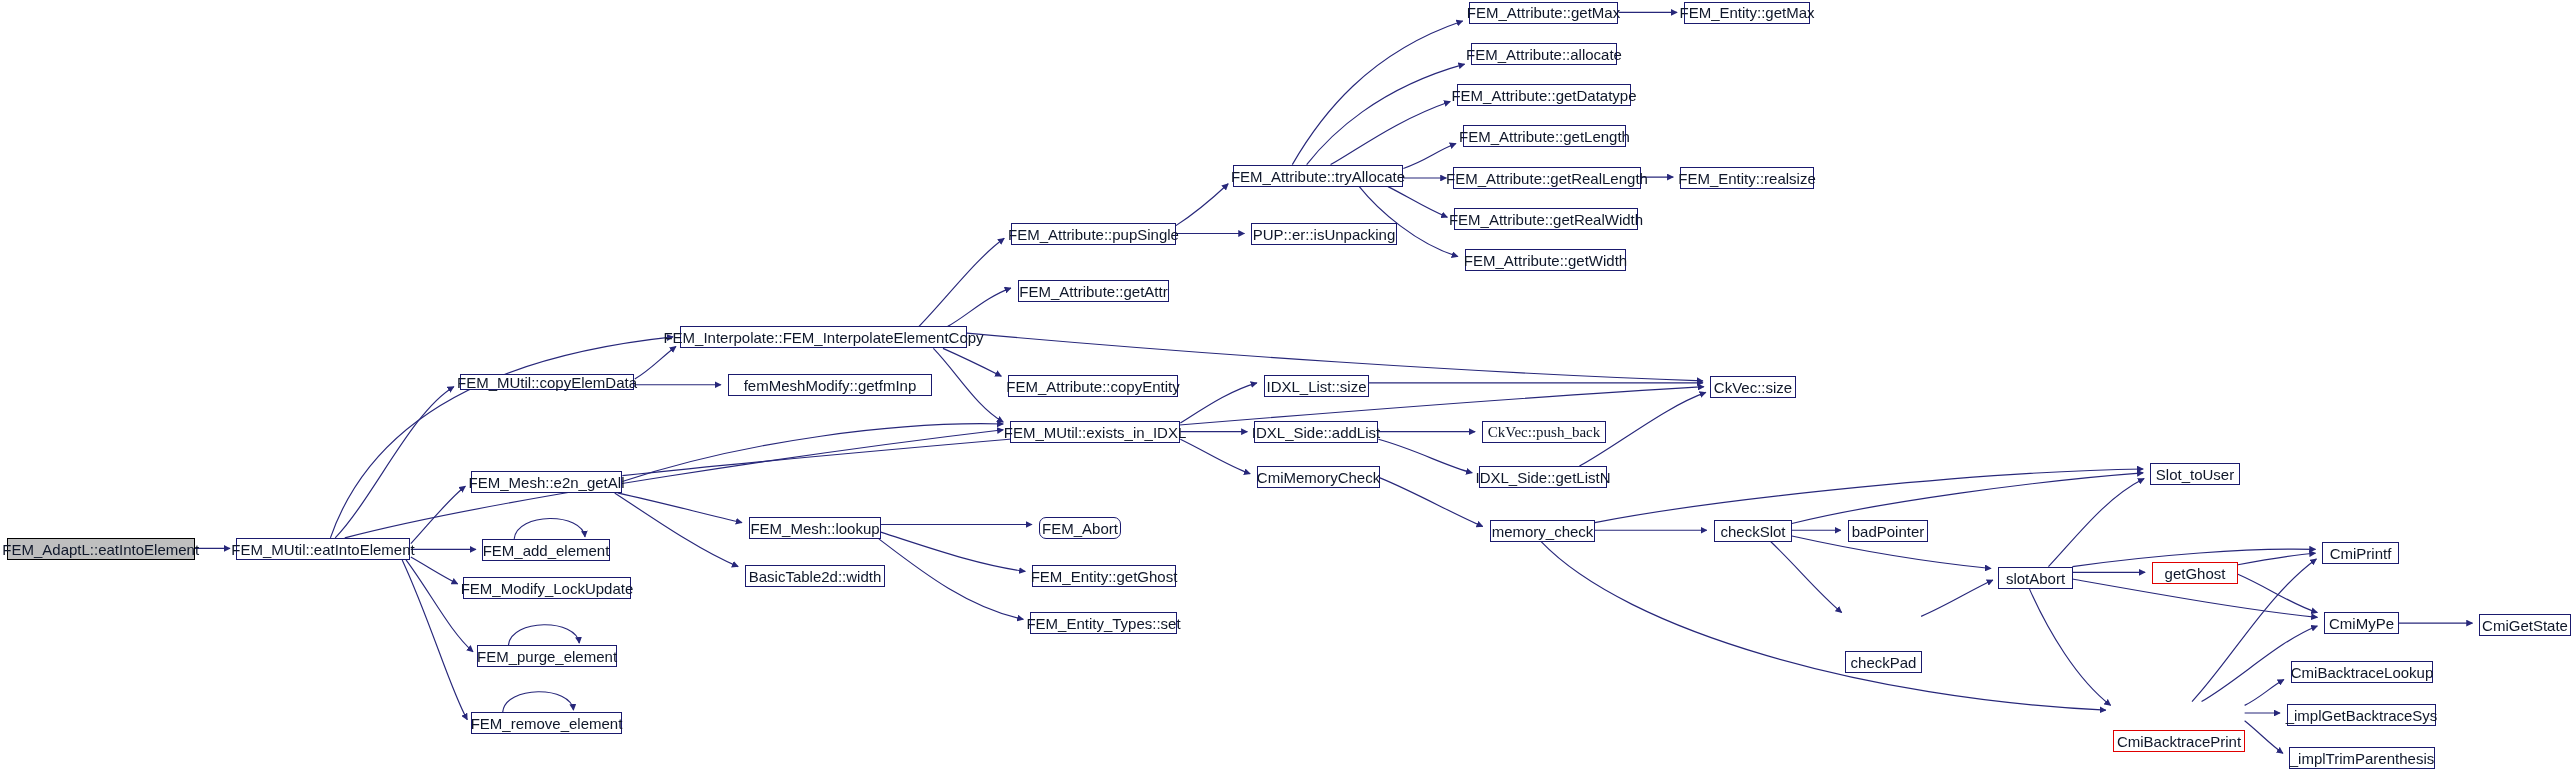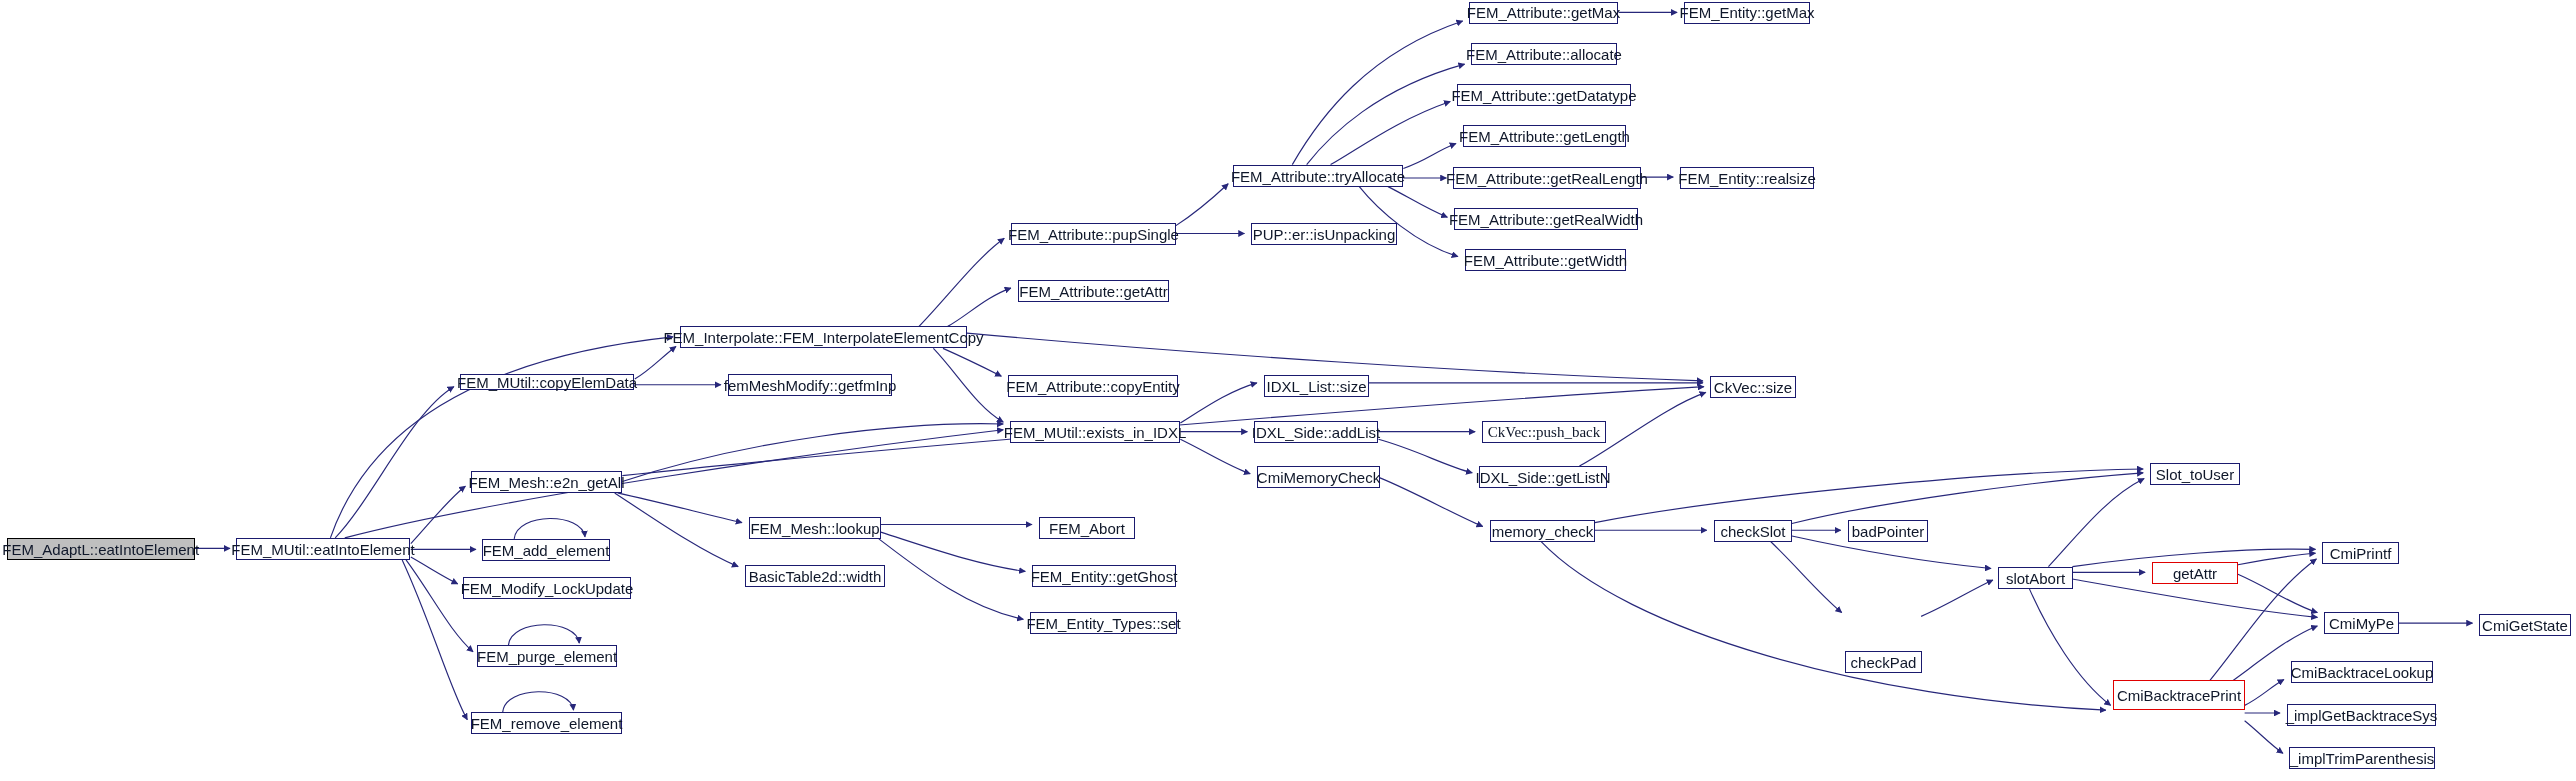--- a/index.html
+++ b/index.html
@@ -113,42 +113,42 @@
       </div>
       <div class="node" style="left: 477px; top: 645px; width: 140px; height: 22px;">
         <span>FEM_purge_element</span>
       </div>
       <div class="node" style="left: 471px; top: 712px; width: 151px; height: 22px;">
         <span>FEM_remove_element</span>
       </div>
       <div class="node" style="left: 680px; top: 326px; width: 287px; height: 22px;">
         <span>FEM_Interpolate::FEM_InterpolateElementCopy</span>
       </div>
-      <div class="node" style="left: 728px; top: 374px; width: 164px; height: 22px;">
+      <div class="node" style="left: 728px; top: 374px; width: 204px; height: 22px;">
         <span>femMeshModify::getfmInp</span>
       </div>
       <div class="node" style="left: 749px; top: 517px; width: 132px; height: 22px;">
         <span>FEM_Mesh::lookup</span>
       </div>
       <div class="node" style="left: 745px; top: 565px; width: 140px; height: 22px;">
         <span>BasicTable2d::width</span>
       </div>
       <div class="node" style="left: 1011px; top: 223px; width: 165px; height: 22px;">
         <span>FEM_Attribute::pupSingle</span>
       </div>
       <div class="node" style="left: 1018px; top: 280px; width: 151px; height: 22px;">
         <span>FEM_Attribute::getAttr</span>
       </div>
       <div class="node" style="left: 1008px; top: 375px; width: 170px; height: 22px;">
         <span>FEM_Attribute::copyEntity</span>
       </div>
       <div class="node" style="left: 1010px; top: 421px; width: 170px; height: 22px;">
         <span>FEM_MUtil::exists_in_IDXL</span>
       </div>
-      <div class="node" style="left: 1039px; top: 517px; width: 96px; height: 22px;">
+      <div class="node" style="left: 1039px; top: 517px; width: 82px; height: 22px; border-radius: 7px;">
         <span>FEM_Abort</span>
       </div>
       <div class="node" style="left: 1032px; top: 565px; width: 144px; height: 22px;">
         <span>FEM_Entity::getGhost</span>
       </div>
       <div class="node" style="left: 1030px; top: 612px; width: 147px; height: 22px;">
         <span>FEM_Entity_Types::set</span>
       </div>
       <div class="node" style="left: 1251px; top: 223px; width: 146px; height: 22px;">
         <span>PUP::er::isUnpacking</span>
@@ -213,23 +213,23 @@
       <div class="node" style="left: 1845px; top: 611px; width: 77px; height: 22px; margin-top: 40px;">
         <span>checkPad</span>
       </div>
       <div class="node" style="left: 1998px; top: 567px; width: 75px; height: 22px;">
         <span>slotAbort</span>
       </div>
       <div class="node" style="left: 2150px; top: 463px; width: 90px; height: 22px;">
         <span>Slot_toUser</span>
       </div>
       <div class="node redbox" style="left: 2152px; top: 562px; width: 86px; height: 22px;">
-        <span>getAttr</span>
-      </div>
-      <div class="node redbox" style="left: 2113px; top: 680px; width: 132px; height: 30px;">
+        <span>getGhost</span>
+      </div>
+      <div class="node redbox" style="left: 2113px; top: 730px; width: 132px; height: 22px;">
         <span>CmiBacktracePrint</span>
       </div>
       <div class="node" style="left: 2322px; top: 542px; width: 77px; height: 22px;">
         <span>CmiPrintf</span>
       </div>
       <div class="node" style="left: 2324px; top: 612px; width: 75px; height: 22px;">
         <span>CmiMyPe</span>
       </div>
       <div class="node" style="left: 2291px; top: 661px; width: 142px; height: 22px; justify-content: center;">
         <span>CmiBacktraceLookup</span>

